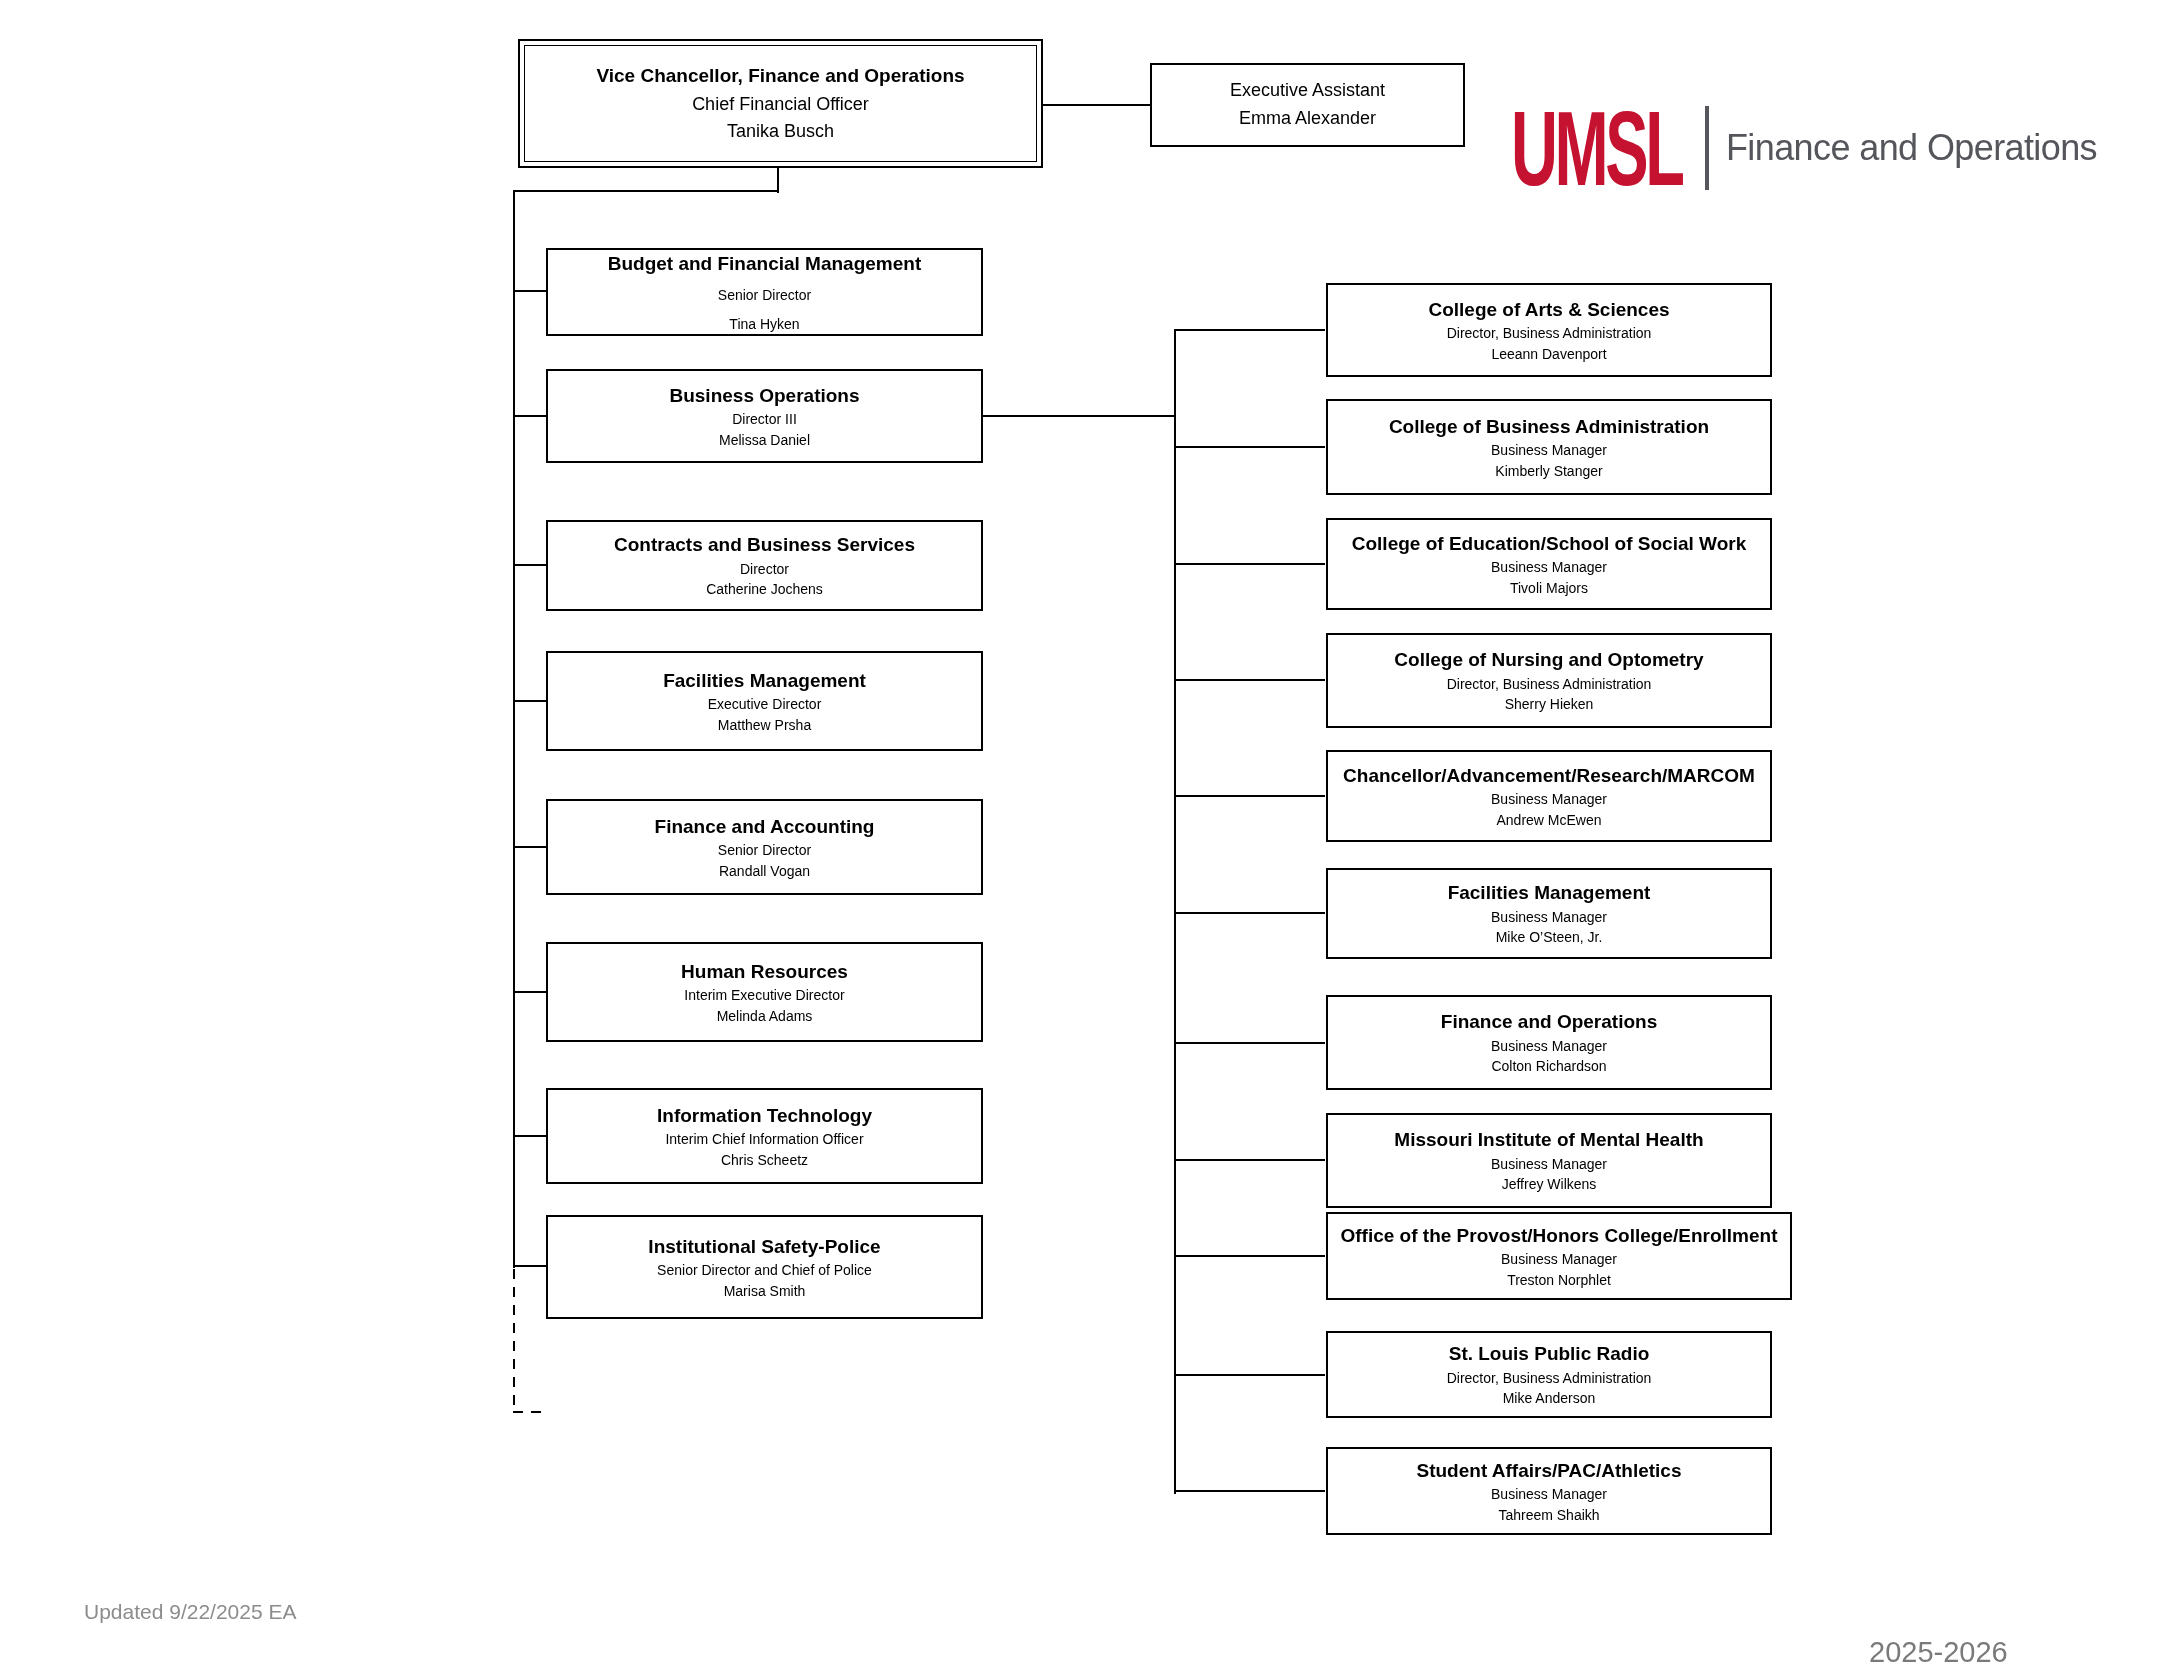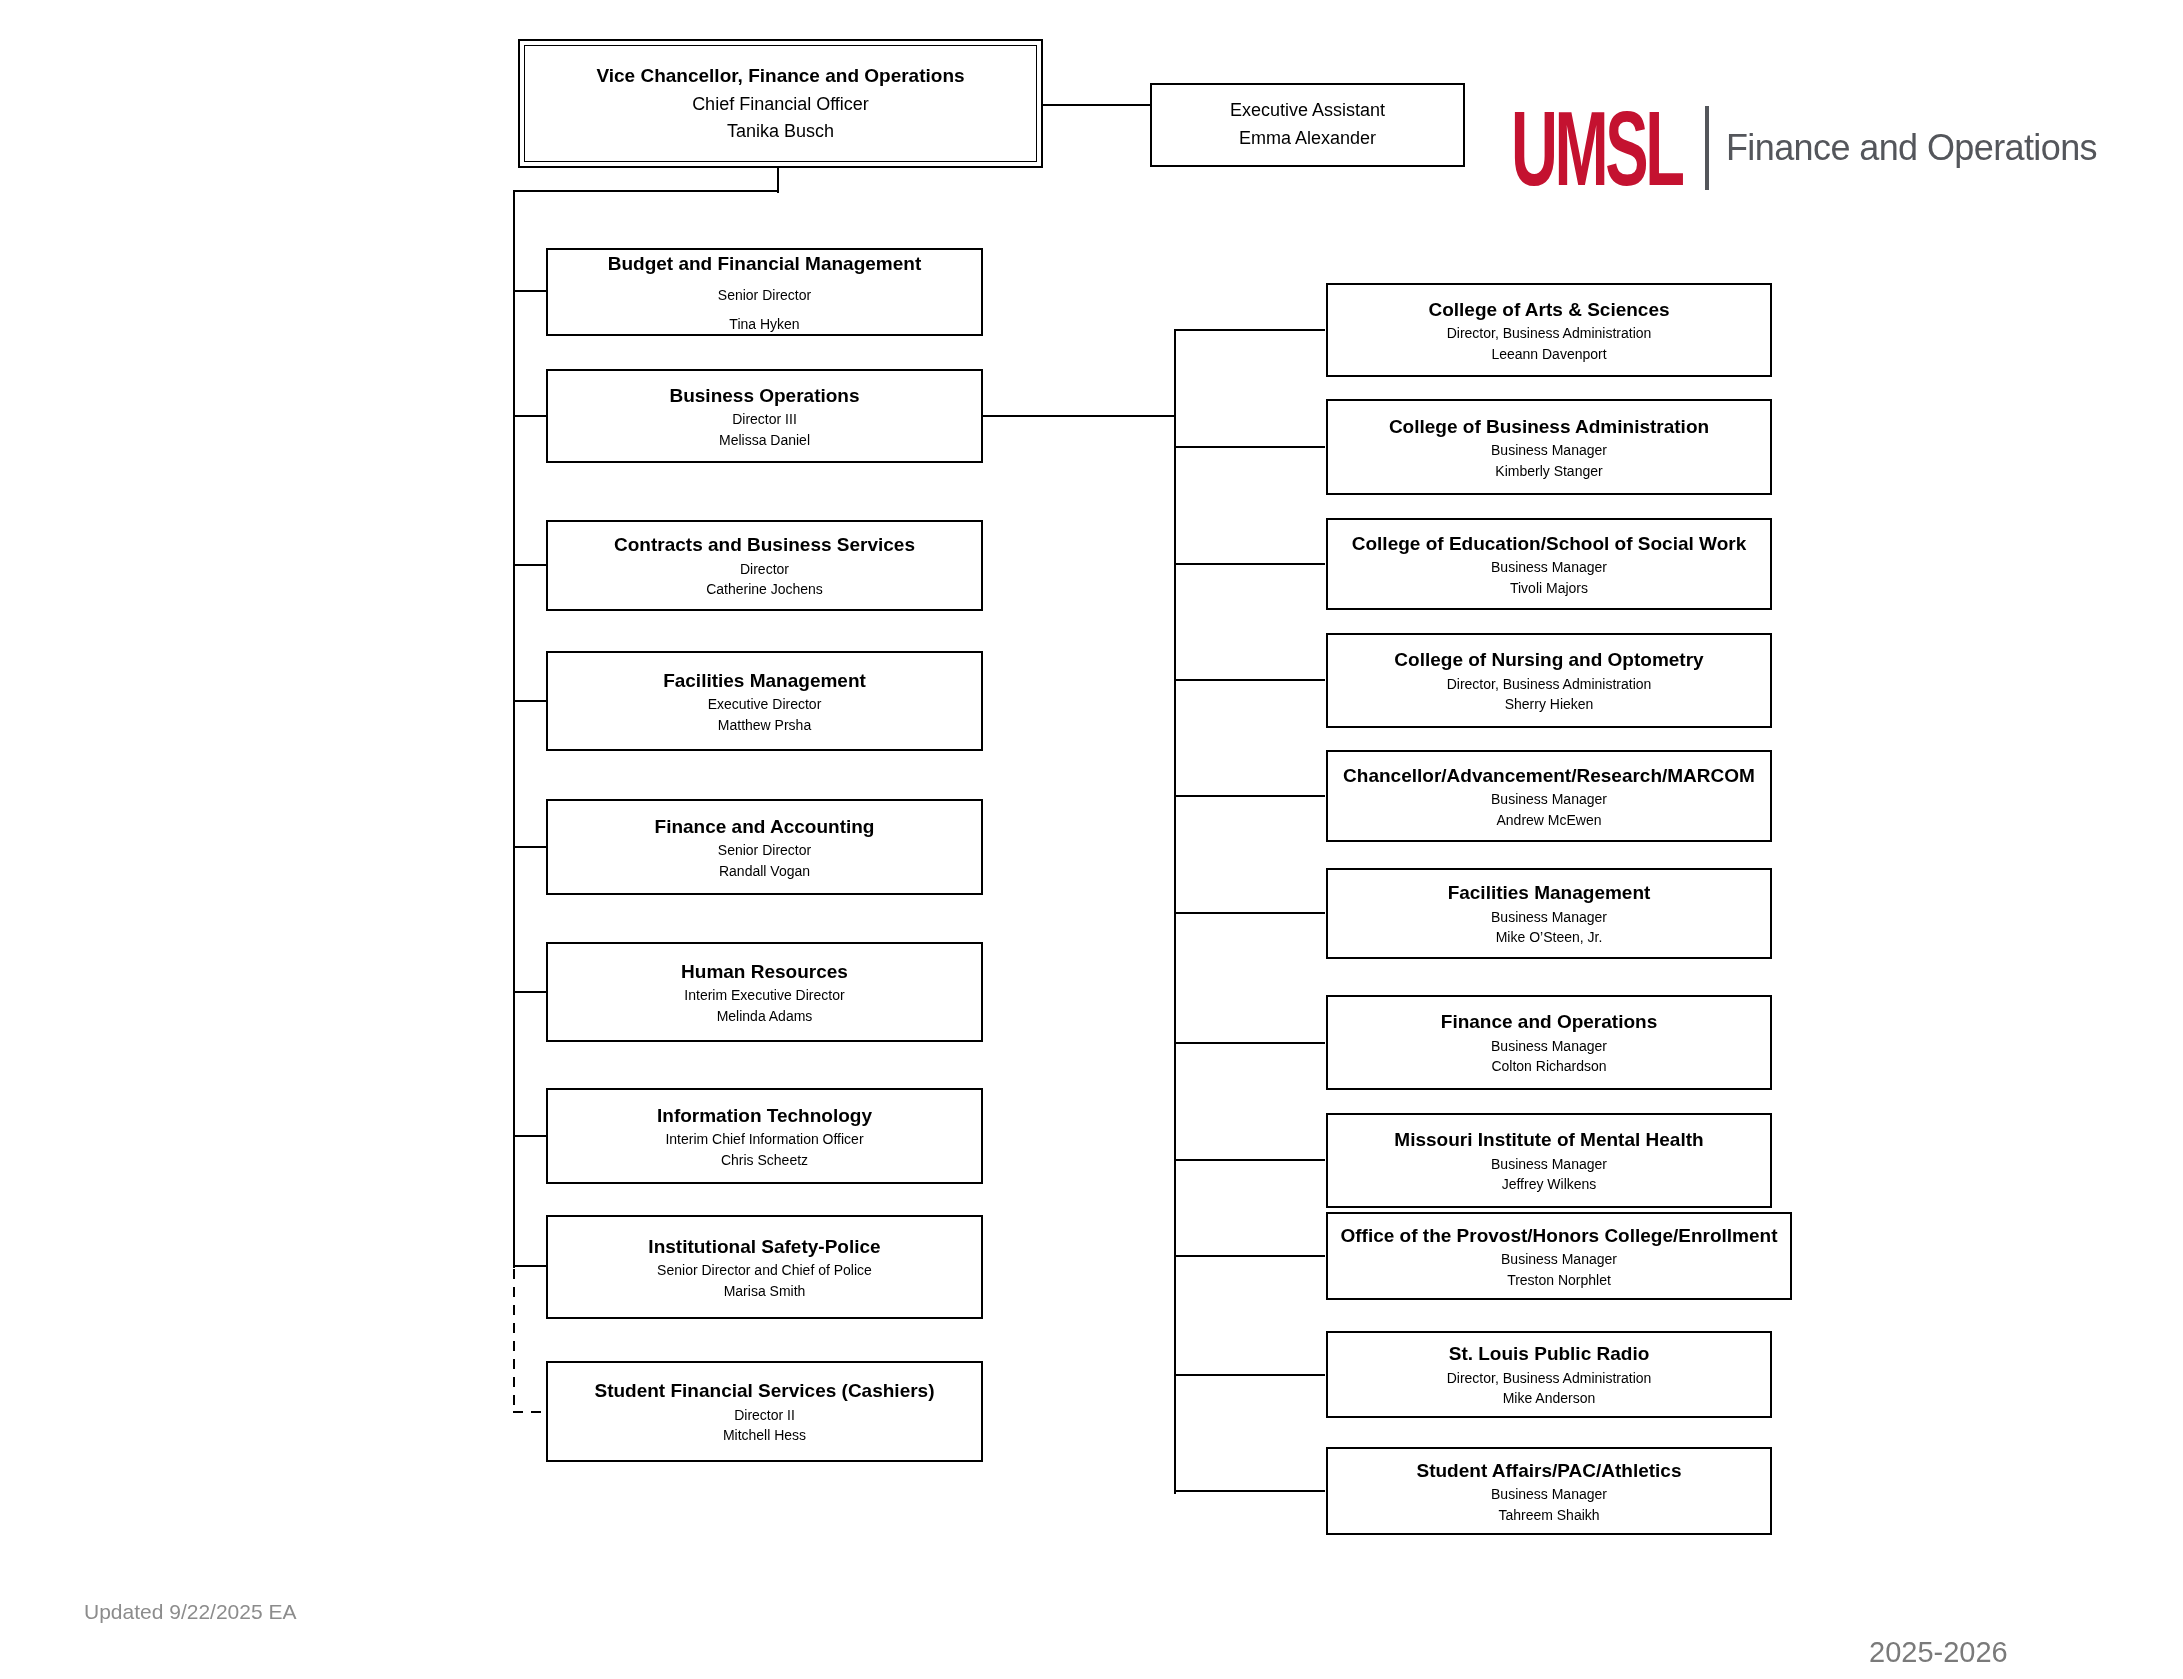--- a/index.html
+++ b/index.html
@@ -16,21 +16,21 @@
   
   .vc-outer{position:absolute;left:518px;top:39px;width:525px;height:129px;box-sizing:border-box;
             border:2.2px solid #000;padding:3.9px;background:#fff;}
   .vc-inner{box-sizing:border-box;border:1.7px solid #000;width:100%;height:100%;
             display:flex;flex-direction:column;justify-content:center;align-items:center;
             text-align:center;line-height:1.5;}
   .vc-inner .u{font-weight:bold;font-size:19px;white-space:nowrap;}
   .vc-inner .s{font-size:18px;white-space:nowrap;}
   .ea-box{position:absolute;left:1150px;top:63px;width:315px;height:84px;box-sizing:border-box;
           border:2.8px solid #000;background:#fff;display:flex;flex-direction:column;
-          justify-content:center;align-items:center;text-align:center;line-height:1.55;font-size:18px;margin-top:20px;}
+          justify-content:center;align-items:center;text-align:center;line-height:1.55;font-size:18px;}
 
   
   .logo{position:absolute;left:1511px;top:106px;height:84px;display:flex;align-items:center;}
   .logo-mark{display:inline-block;font-weight:bold;font-size:65px;letter-spacing:-3.4px;
              line-height:1;transform:scaleY(1.62);transform-origin:center;}
   .logo-bar{width:3.9px;height:84px;margin-left:23.5px;}
   .logo-tag{margin-left:17px;font-size:36px;letter-spacing:-0.6px;white-space:nowrap;}
 
   
   .ln{position:absolute;background:#000;}
@@ -154,25 +154,20 @@
   <div class="obox L L6">
     <div class="u">Information Technology</div>
     <div class="s">Interim Chief Information Officer</div>
     <div class="s">Chris Scheetz</div>
   </div>
   <div class="obox L L7">
     <div class="u">Institutional Safety-Police</div>
     <div class="s">Senior Director and Chief of Police</div>
     <div class="s">Marisa Smith</div>
   </div>
-  <div class="obox L L8">
-    <div class="u">Student Financial Services (Cashiers)</div>
-    <div class="s">Director II</div>
-    <div class="s">Mitchell Hess</div>
-  </div>
 
   <div class="obox R R0">
     <div class="u">College of Arts &amp; Sciences</div>
     <div class="s">Director, Business Administration</div>
     <div class="s">Leeann Davenport</div>
   </div>
   <div class="obox R R1">
     <div class="u">College of Business Administration</div>
     <div class="s">Business Manager</div>
     <div class="s">Kimberly Stanger</div>

